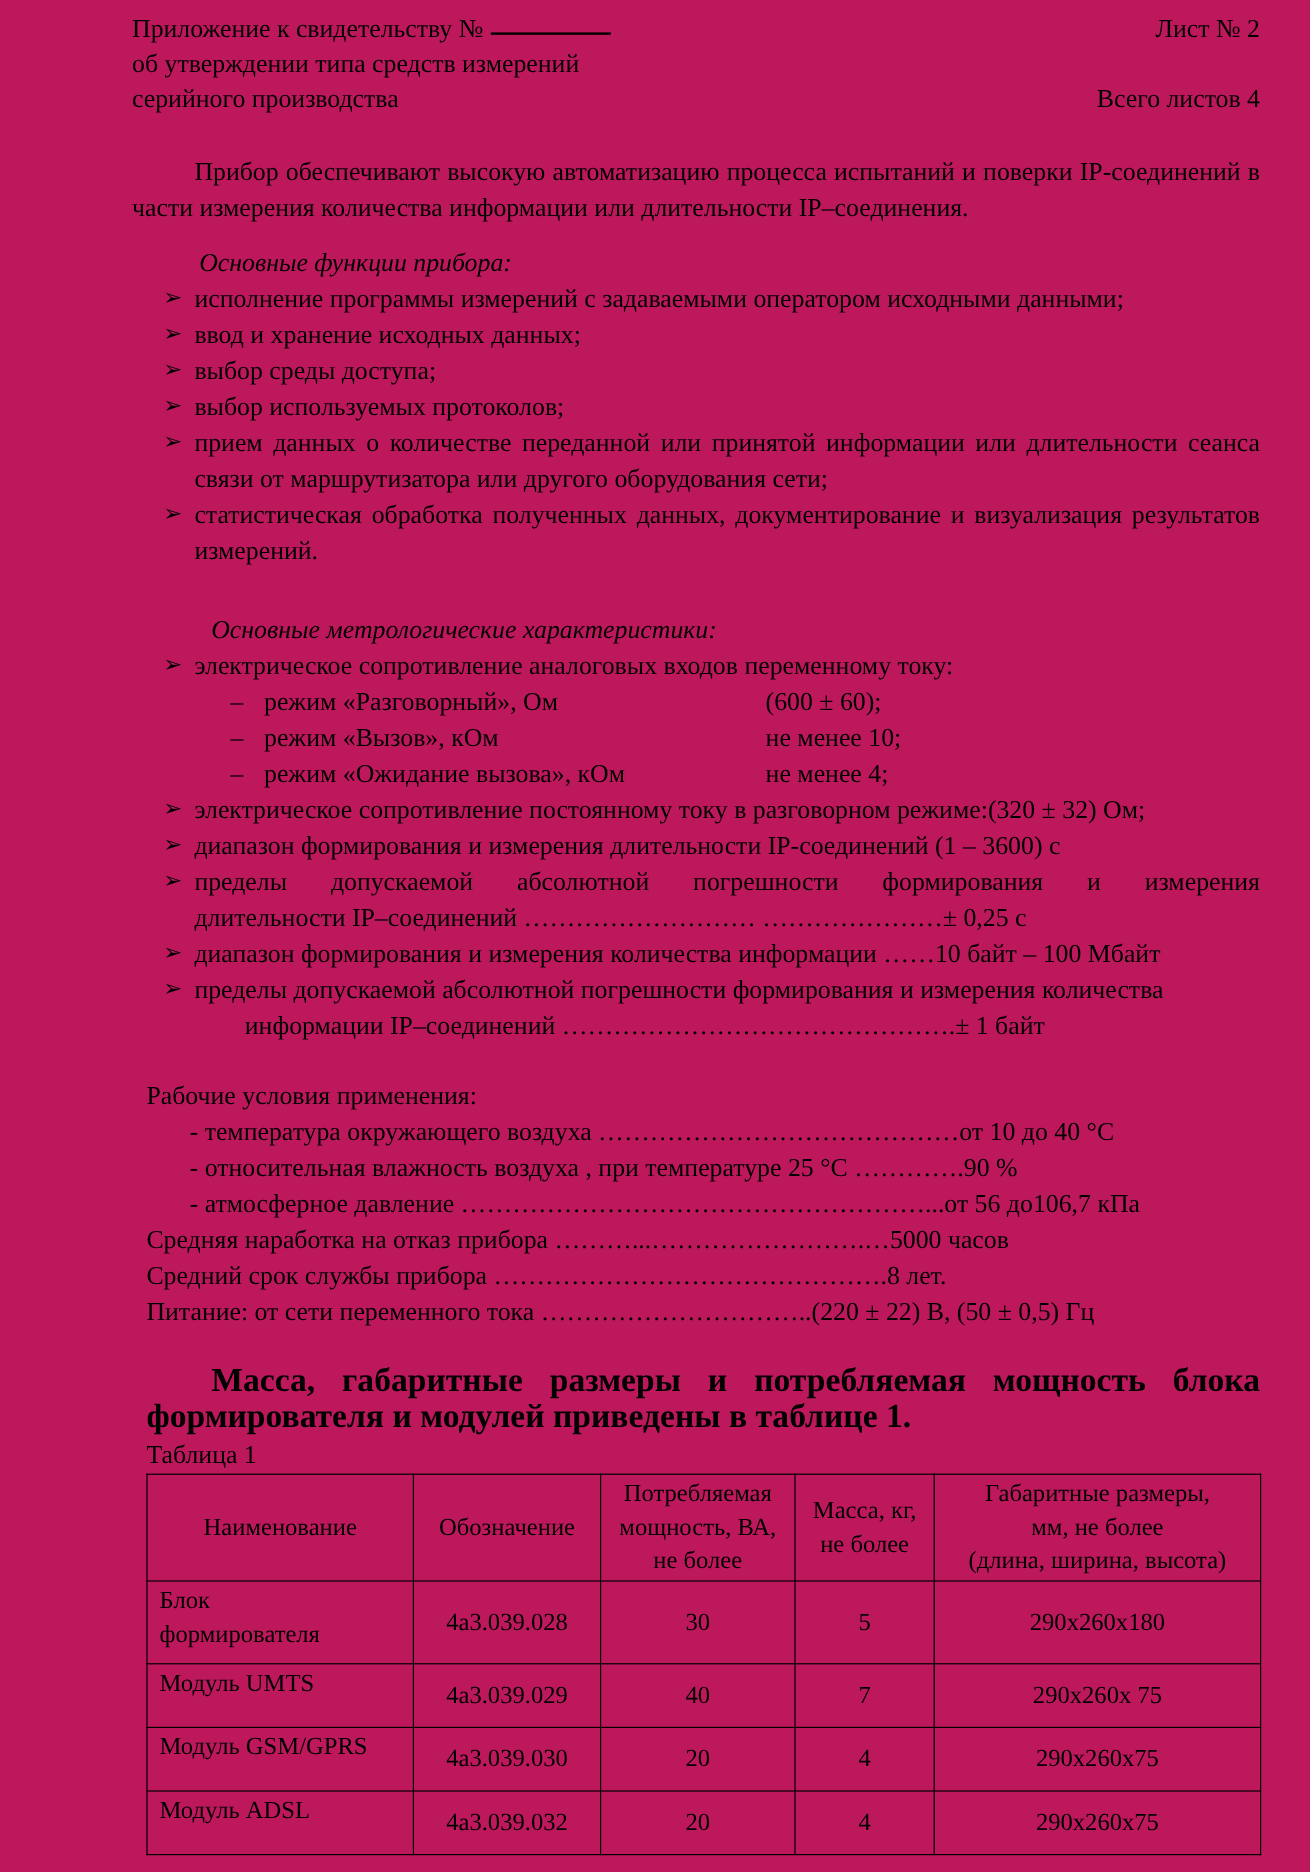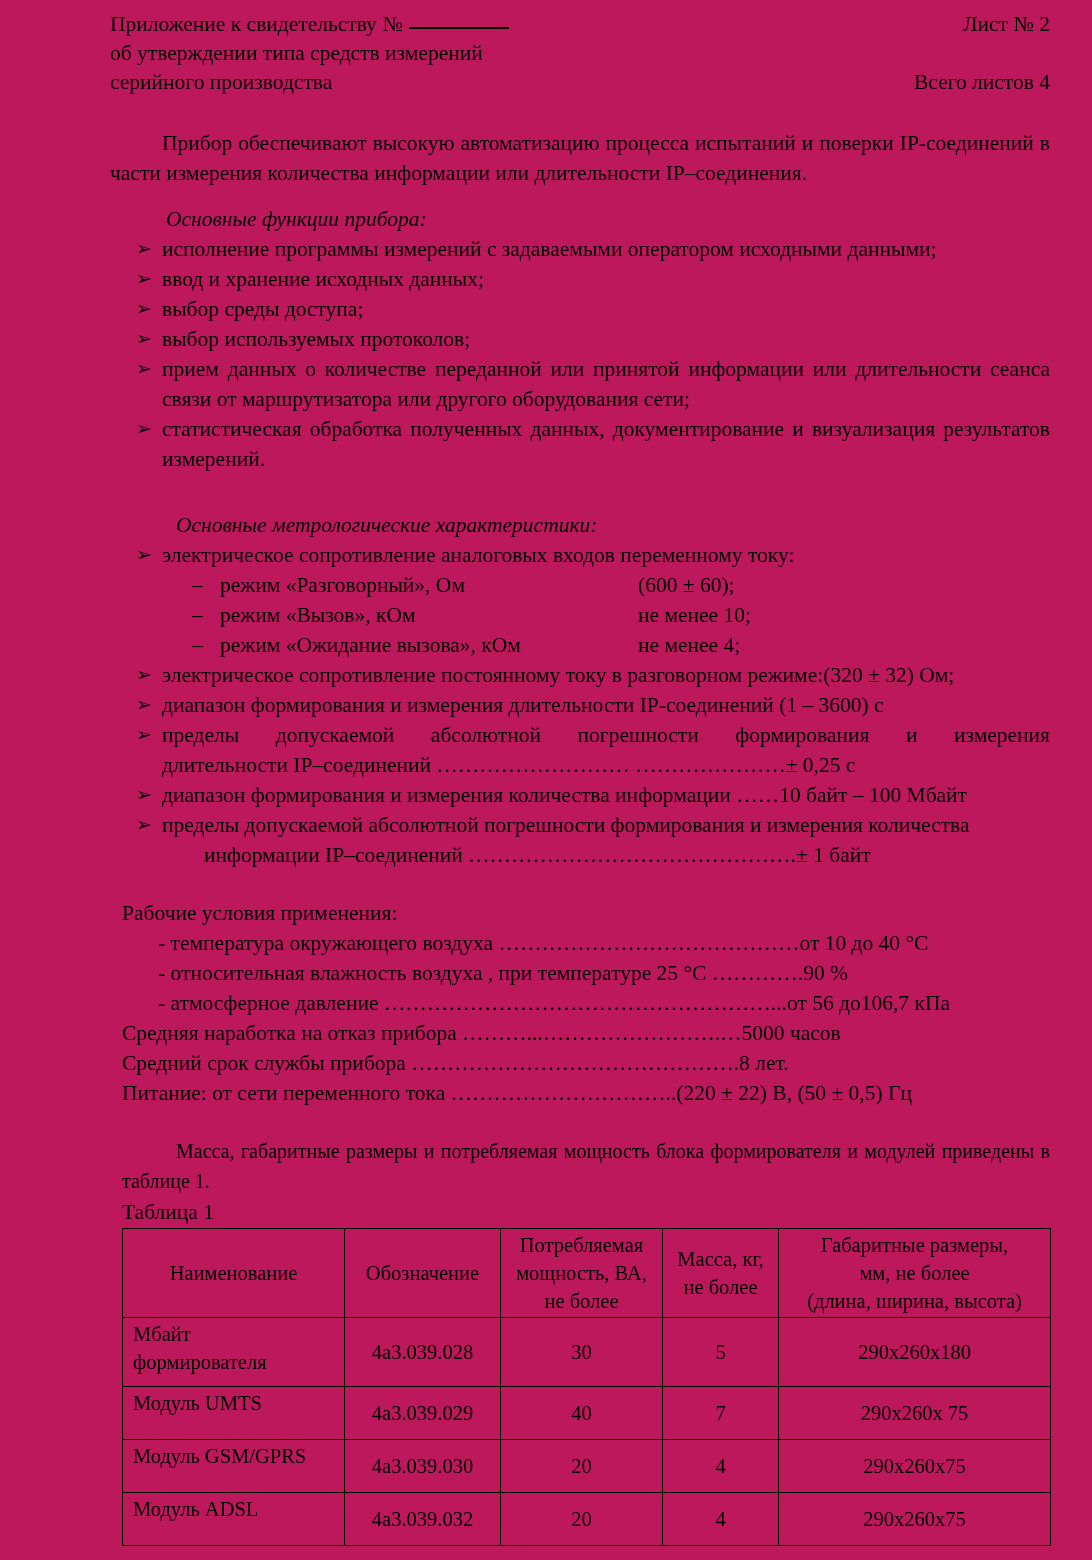--- a/index.html
+++ b/index.html
@@ -141,25 +141,26 @@
     white-space: nowrap;
   }
   .conditions .cond-plain {
     padding-left: 12px;
     white-space: nowrap;
   }
 
   
   .tbl-intro {
     margin-top: 28px;
-    font-size: 20px;
+    font-size: 28px;
     line-height: 30px;
     text-align: justify;
     text-indent: 54px;
     padding-left: 12px;
+    font-weight: bold;
   }
   .tbl-caption {
     font-size: 21.5px;
     line-height: 28px;
     padding-left: 12px;
     margin-top: 2px;
   }
 
   
   table.spec {
@@ -334,21 +335,21 @@
           <th>
             <div>Габаритные размеры,</div>
             <div>мм, не более</div>
             <div>(длина, ширина, высота)</div>
           </th>
         </tr>
       </thead>
       <tbody>
         <tr class="r-tall">
           <td class="c-name">
-            <div>Мбайт</div>
+            <div>Блок</div>
             <div>формирователя</div>
           </td>
           <td class="c-mid">4а3.039.028</td>
           <td class="c-mid">30</td>
           <td class="c-mid">5</td>
           <td class="c-mid">290х260х180</td>
         </tr>
         <tr class="r-norm">
           <td class="c-name">
             <div>Модуль UMTS</div>

